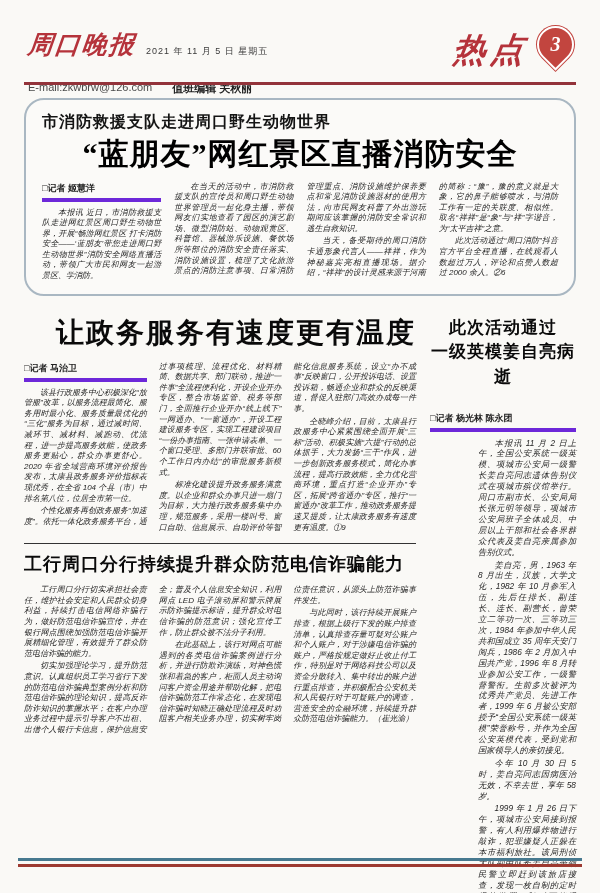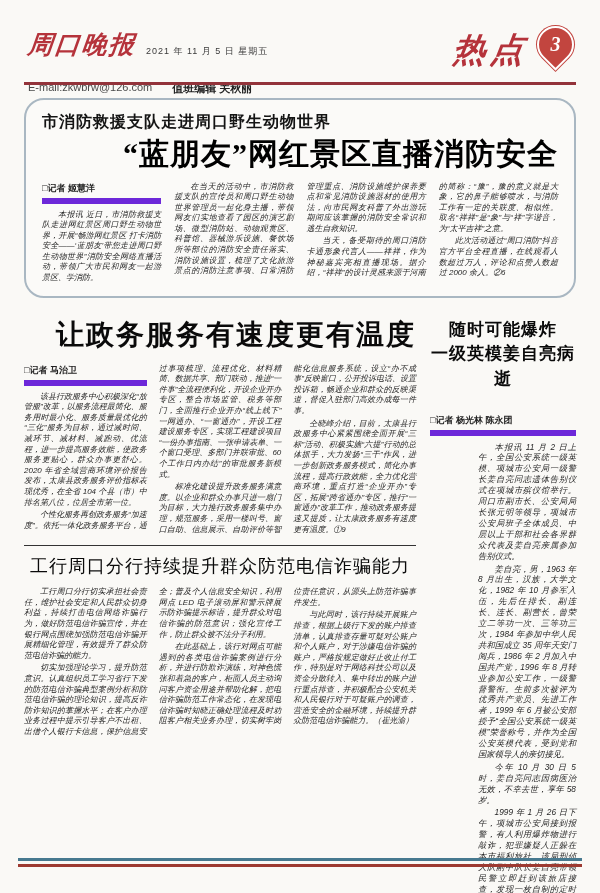--- a/index.html
+++ b/index.html
@@ -36,51 +36,51 @@
   .pin .num {
     position:absolute; inset:0; display:flex; align-items:center; justify-content:center;
     transform:rotate(45deg); color:#fff; font-size:20px; font-style:italic;
     font-family:"Liberation Serif", serif; font-weight:bold;
   }
   .header-rule { height:3px; background:#93333a; margin-top:4px; position:relative; z-index:1; }
 
   
   .byline {
     font-size:9px; color:#222; padding-bottom:3px; margin-bottom:6px;
-    border-bottom:6px solid #6d28d9; font-weight:bold;
+    border-bottom:4px solid #6d28d9; font-weight:bold;
   }
   p.body-p { font-size:8px; line-height:10.6px; text-align:justify; text-indent:2em; margin-bottom:2px; color:#262626;font-style:italic; }
 
   
   .lead-box {
     margin-top:13px; border:2px solid #a9b7c2; border-radius:20px;
     padding:12px 16px 12px 16px; background:#fbfaf8;
   }
   .kicker { font-size:16px; font-weight:bold; color:#141414; letter-spacing:1px; }
   .lead-headline {
     font-family:"Liberation Serif", serif; font-weight:900; font-size:30px;
-    color:#000; text-align:right; letter-spacing:1px; margin:4px 0 10px 0; line-height:1.15;
+    color:#000; text-align:center; letter-spacing:1px; margin:4px 0 10px 0; line-height:1.15;
   }
   .lead-body { column-count:4; column-gap:13px; }
 
   
   .middle { display:flex; gap:14px; margin-top:12px; }
   .mid-left { width:392px; flex:0 0 392px; }
   .mid-right { flex:1; }
 
   .gov-headline {
     font-size:28px; font-weight:900; text-align:right; letter-spacing:2px;
     color:#0a0a0a; margin:6px 0 10px 0;
   }
   .gov-body { column-count:3; column-gap:12px; }
 
   .left-divider { border-top:1.5px solid #333; margin:10px 0 8px 0; }
 
   .bank-headline {
-    font-size:18px; font-weight:400; text-align:center; letter-spacing:1px;
+    font-size:18px; font-weight:700; text-align:left; letter-spacing:1px;
     color:#0a0a0a; margin:4px 0 9px 0;
   }
   .bank-body { column-count:3; column-gap:12px; }
 
   .hero-headline {
     font-size:17px; font-weight:900; text-align:center; line-height:1.45;
     letter-spacing:1px; color:#0a0a0a; margin:8px 0 22px 0;
   }
   .hero-byline { margin-top:4px; }
   .hero-body p.body-p { font-size:8.3px; line-height:10.9px;margin-left:48px; }
@@ -151,21 +151,21 @@
           <p class="body-p">切实加强理论学习，提升防范意识。认真组织员工学习省行下发的防范电信诈骗典型案例分析和防范电信诈骗的理论知识，提高反诈防诈知识的掌握水平；在客户办理业务过程中提示引导客户不出租、出借个人银行卡信息，保护信息安全；普及个人信息安全知识，利用网点 LED 电子滚动屏和警示牌展示防诈骗提示标语，提升群众对电信诈骗的防范意识；强化宣传工作，防止群众被不法分子利用。</p>
           <p class="body-p">在此基础上，该行对网点可能遇到的各类电信诈骗案例进行分析，并进行防欺诈演练，对神色慌张和着急的客户，柜面人员主动询问客户资金用途并帮助化解，把电信诈骗防范工作常态化，在发现电信诈骗时知晓正确处理流程及时劝阻客户相关业务办理，切实树牢岗位责任意识，从源头上防范诈骗事件发生。</p>
           <p class="body-p">与此同时，该行持续开展账户排查，根据上级行下发的账户排查清单，认真排查存量可疑对公账户和个人账户，对于涉嫌电信诈骗的账户，严格按规定做好止收止付工作，特别是对于网络科技公司以及资金分散转入、集中转出的账户进行重点排查，并积极配合公安机关和人民银行对于可疑账户的调查，营造安全的金融环境，持续提升群众防范电信诈骗能力。（崔光渝）</p>
         </div>
       </div>
 
     </div>
 
     <div class="mid-right">
       <div class="hero-headline">
-        <span>随时可能爆炸</span><br>
+        <span>此次活动通过</span><br>
         <span>一级英模姜自亮病逝</span>
       </div>
       <div class="hero-body">
         <div class="byline hero-byline">□记者 杨光林 陈永团</div>
         <p class="body-p">本报讯 11 月 2 日上午，全国公安系统一级英模、项城市公安局一级警长姜自亮同志遗体告别仪式在项城市殡仪馆举行。周口市副市长、公安局局长张元明等领导，项城市公安局班子全体成员、中层以上干部和社会各界群众代表及姜自亮亲属参加告别仪式。</p>
         <p class="body-p">姜自亮，男，1963 年 8 月出生，汉族，大学文化，1982 年 10 月参军入伍，先后任排长、副连长、连长、副营长，曾荣立二等功一次、三等功三次，1984 年参加中华人民共和国成立 35 周年天安门阅兵，1986 年 2 月加入中国共产党，1996 年 8 月转业参加公安工作，一级警督警衔。生前多次被评为优秀共产党员、先进工作者，1999 年 6 月被公安部授予“全国公安系统一级英模”荣誉称号，并作为全国公安英模代表，受到党和国家领导人的亲切接见。</p>
         <p class="body-p">今年 10 月 30 日 5 时，姜自亮同志因病医治无效，不幸去世，享年 58 岁。</p>
         <p class="body-p">1999 年 1 月 26 日下午，项城市公安局接到报警，有人利用爆炸物进行敲诈，犯罪嫌疑人正躲在本市福利旅社。该局刑侦大队副中队长姜自亮带领民警立即赶到该旅店搜查，发现一枚自制的定时爆炸装置，随时可能爆炸，一旦爆炸，将导致房倒屋塌，多名旅客有生命危险。姜自亮毫不犹豫地抱起爆炸装置向门外空旷地疾奔。就在此时，爆炸装置不幸炸响，姜自亮顿时倒地。经抢救，姜自亮脱离生命危险，但他双手被炸断、双目失明。姜自亮被炸伤致残后，以超乎常人的毅力强忍病痛，顽强与病魔作斗争，始终关心支持项城公安工作，成为用信念支撑生命、直面生死的钢铁战士。</p>
         <p class="body-p">姜自亮住院期间，周口市副市长、公安局局长张元明，周口市公安局党委委员、政治部主任郭冰及项城市副市长、公安局局长万东伟等领导专程到医院看望慰问。姜自亮病逝后，公安部、省公安厅发来唁电，对姜自亮病逝表示沉痛哀悼，项城市委书记赵丹及四大班子领导等专程到其家中慰问。②7</p>
       </div>

